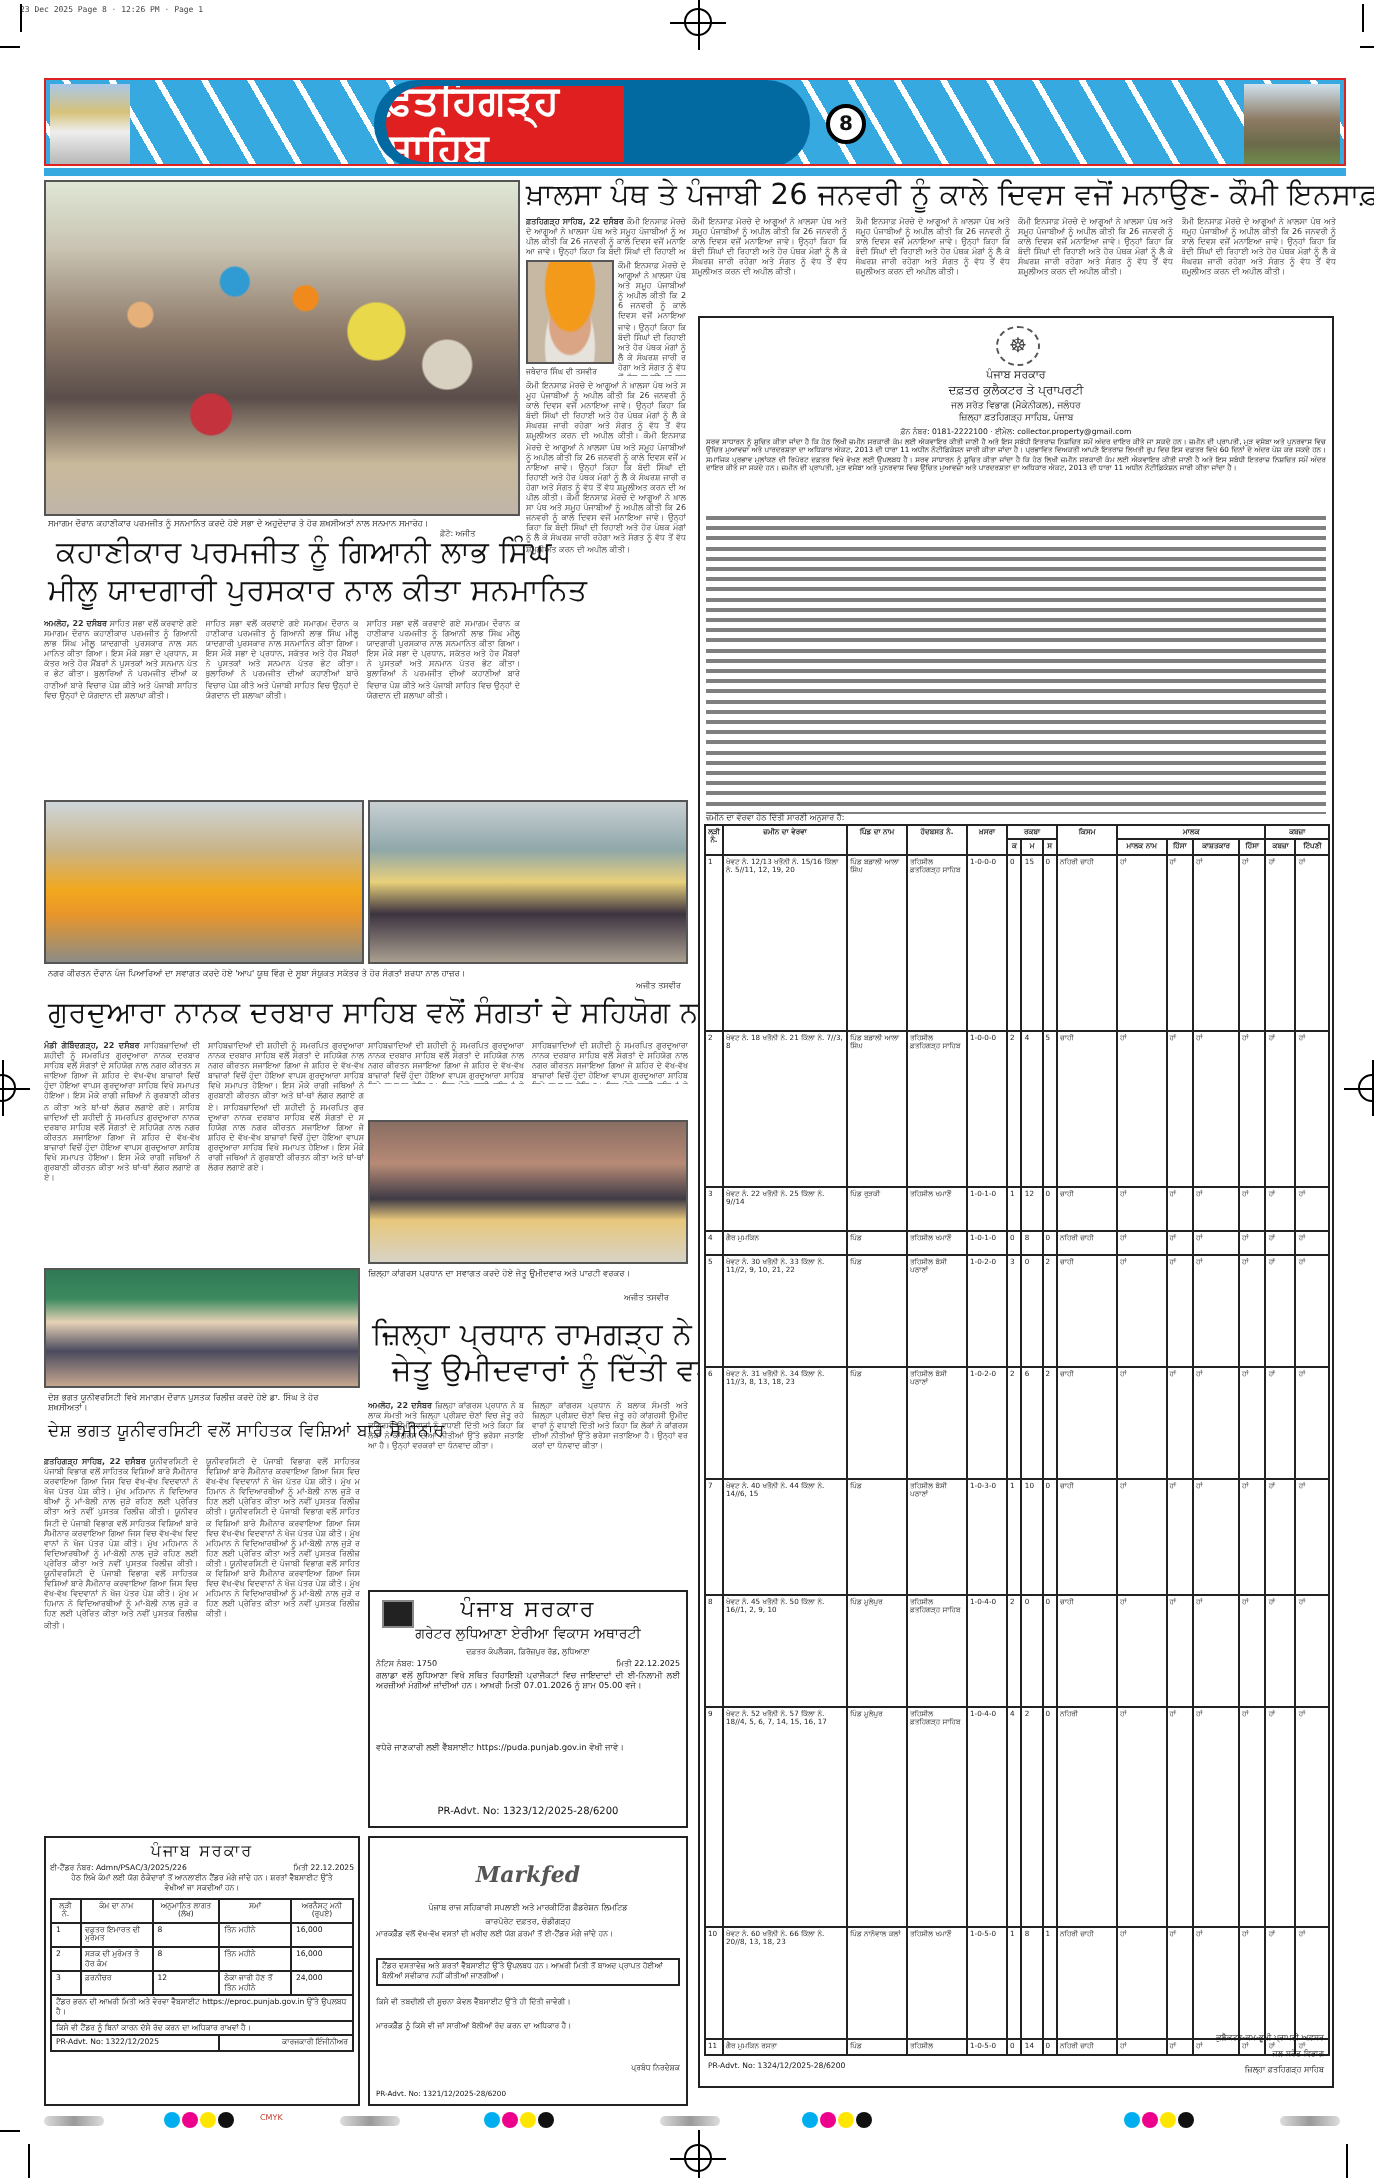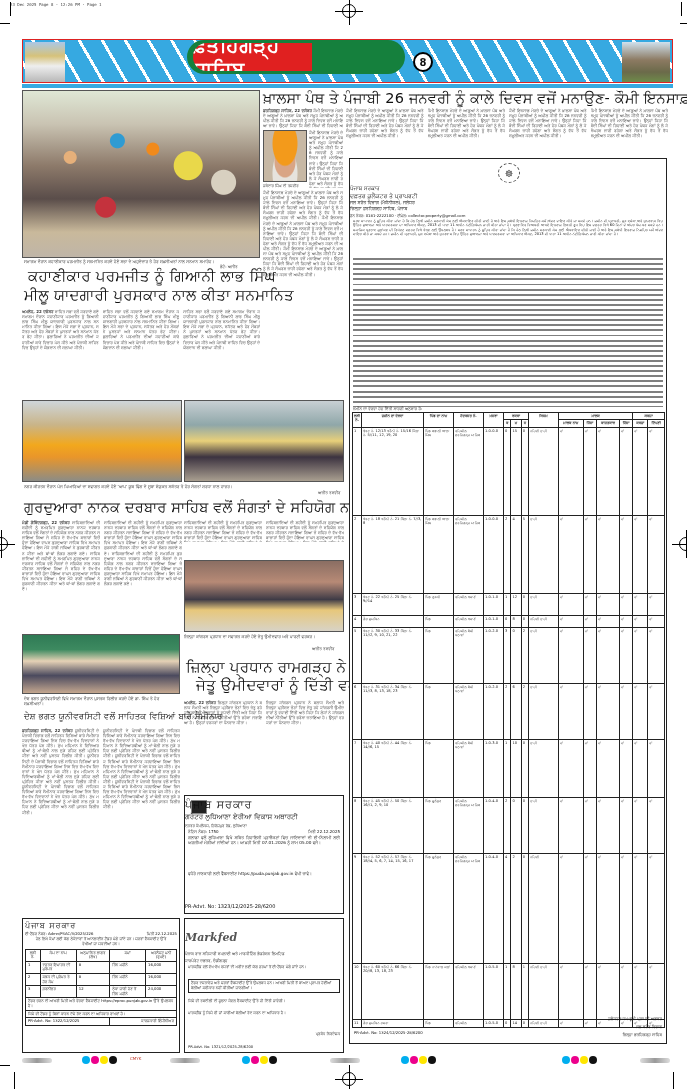--- a/index.html
+++ b/index.html
@@ -11,21 +11,21 @@
   .reg { position: absolute; width: 14px; height: 14px; border: 1px solid #000; border-radius: 50%; }
   .reg::before, .reg::after { content: ""; position: absolute; background: #000; }
   .reg::before { left: -8px; right: -8px; top: 6px; height: 1px; }
   .reg::after { top: -8px; bottom: -8px; left: 6px; width: 1px; }
 
   
   .masthead { position: absolute; left: 22px; top: 39px; width: 651px; height: 44px; border: 1px solid #d22; background: #fff; overflow: hidden; }
   .mast-bg { position: absolute; inset: 0; background: repeating-linear-gradient(60deg, #36a9e1 0 8px, #fff 8px 11px, #36a9e1 11px 20px); }
   .mast-photo-l { position: absolute; left: 2px; top: 2px; width: 40px; height: 40px; background: linear-gradient(180deg,#aac8e8 0%,#d6c27a 35%,#eee 60%,#b8b8b8 100%); }
   .mast-photo-r { position: absolute; right: 2px; top: 2px; width: 48px; height: 40px; background: linear-gradient(180deg,#cfe1ee 0%,#8c7a62 45%,#6b6a4a 75%,#6e8b4a 100%); }
-  .mast-pill { position: absolute; left: 164px; top: 0; width: 218px; height: 34px; border-radius: 22px; background: #15803d; padding: 3px 6px 3px 6px; }
+  .mast-pill { position: absolute; left: 164px; top: 0; width: 218px; height: 44px; border-radius: 22px; background: #0369a1; padding: 3px 6px 3px 6px; }
   .mast-pill-inner { width: 100%; height: 100%; border-radius: 19px; overflow: hidden; display: flex; }
   .mast-red { width: 58%; background: #e02020; color: #fff; display: flex; align-items: center; justify-content: center; font-size: 20px; font-weight: bold; letter-spacing: 0.5px; }
   .mast-yellow { flex: 1; background: #f7c21b; position: relative; }
   .mast-city { position: absolute; left: 3px; top: 1px; font-size: 5px; color: #222; }
   .mast-brand { position: absolute; left: 12px; top: 5px; font-size: 19px; font-weight: bold; color: #e02020; }
   .mast-date { position: absolute; left: 3px; bottom: 2px; font-size: 5.5px; color: #222; }
   .mast-page { position: absolute; left: 390px; top: 12px; width: 20px; height: 20px; border-radius: 50%; background: #fff; border: 2px solid #000; font-size: 10px; font-weight: bold; display: flex; align-items: center; justify-content: center; }
   .mast-line { position: absolute; left: 22px; top: 84px; width: 651px; height: 4px; background: #36a9e1; }
 
   
@@ -36,21 +36,21 @@
   .headline { position: absolute; font-weight: normal; color: #111; white-space: nowrap; letter-spacing: 0.2px; }
   .cols { position: absolute; display: flex; gap: 4px; }
   .col { flex: 1; font-size: 4px; line-height: 5.1px; color: #333; text-align: justify; overflow: hidden; word-break: break-all; }
   .textlines { position: absolute; overflow: hidden;
      background: repeating-linear-gradient(180deg, transparent 0 1px, #555 1px 3px, transparent 3px 5.1px); opacity: 0.75; }
   .box { position: absolute; border: 1px solid #222; background: #fff; }
 
   
   .notice { position: absolute; left: 349px; top: 158px; width: 318px; height: 886px; border: 1px solid #222; background: #fff; }
   .emblem { position: absolute; left: 148px; top: 4px; width: 22px; height: 20px; border: 1px dashed #555; border-radius: 50%; font-size: 10px; display: flex; align-items: center; justify-content: center; color: #444; }
-  .nt { position: absolute; left: 0; right: 0; color: #111; }
+  .nt { position: absolute; left: 0; right: 0; text-align: center; color: #111; }
   table.ntab { position: absolute; left: 2px; top: 98px; width: 313px; border-collapse: collapse; font-size: 3.6px; line-height: 4.4px; color: #222; }
   table.ntab td, table.ntab th { border: 0.8px solid #222; padding: 1px; vertical-align: top; font-weight: normal; }
   table.ntab th { font-weight: bold; }
 
   
   table.stab { width: 100%; border-collapse: collapse; font-size: 3.8px; line-height: 4.6px; }
   table.stab td, table.stab th { border: 0.8px solid #222; padding: 1px 2px; vertical-align: top; font-weight: normal; }
 
   .cmyk { position: absolute; display: flex; gap: 1px; }
   .cmyk span { width: 8px; height: 8px; border-radius: 50%; display: inline-block; }

